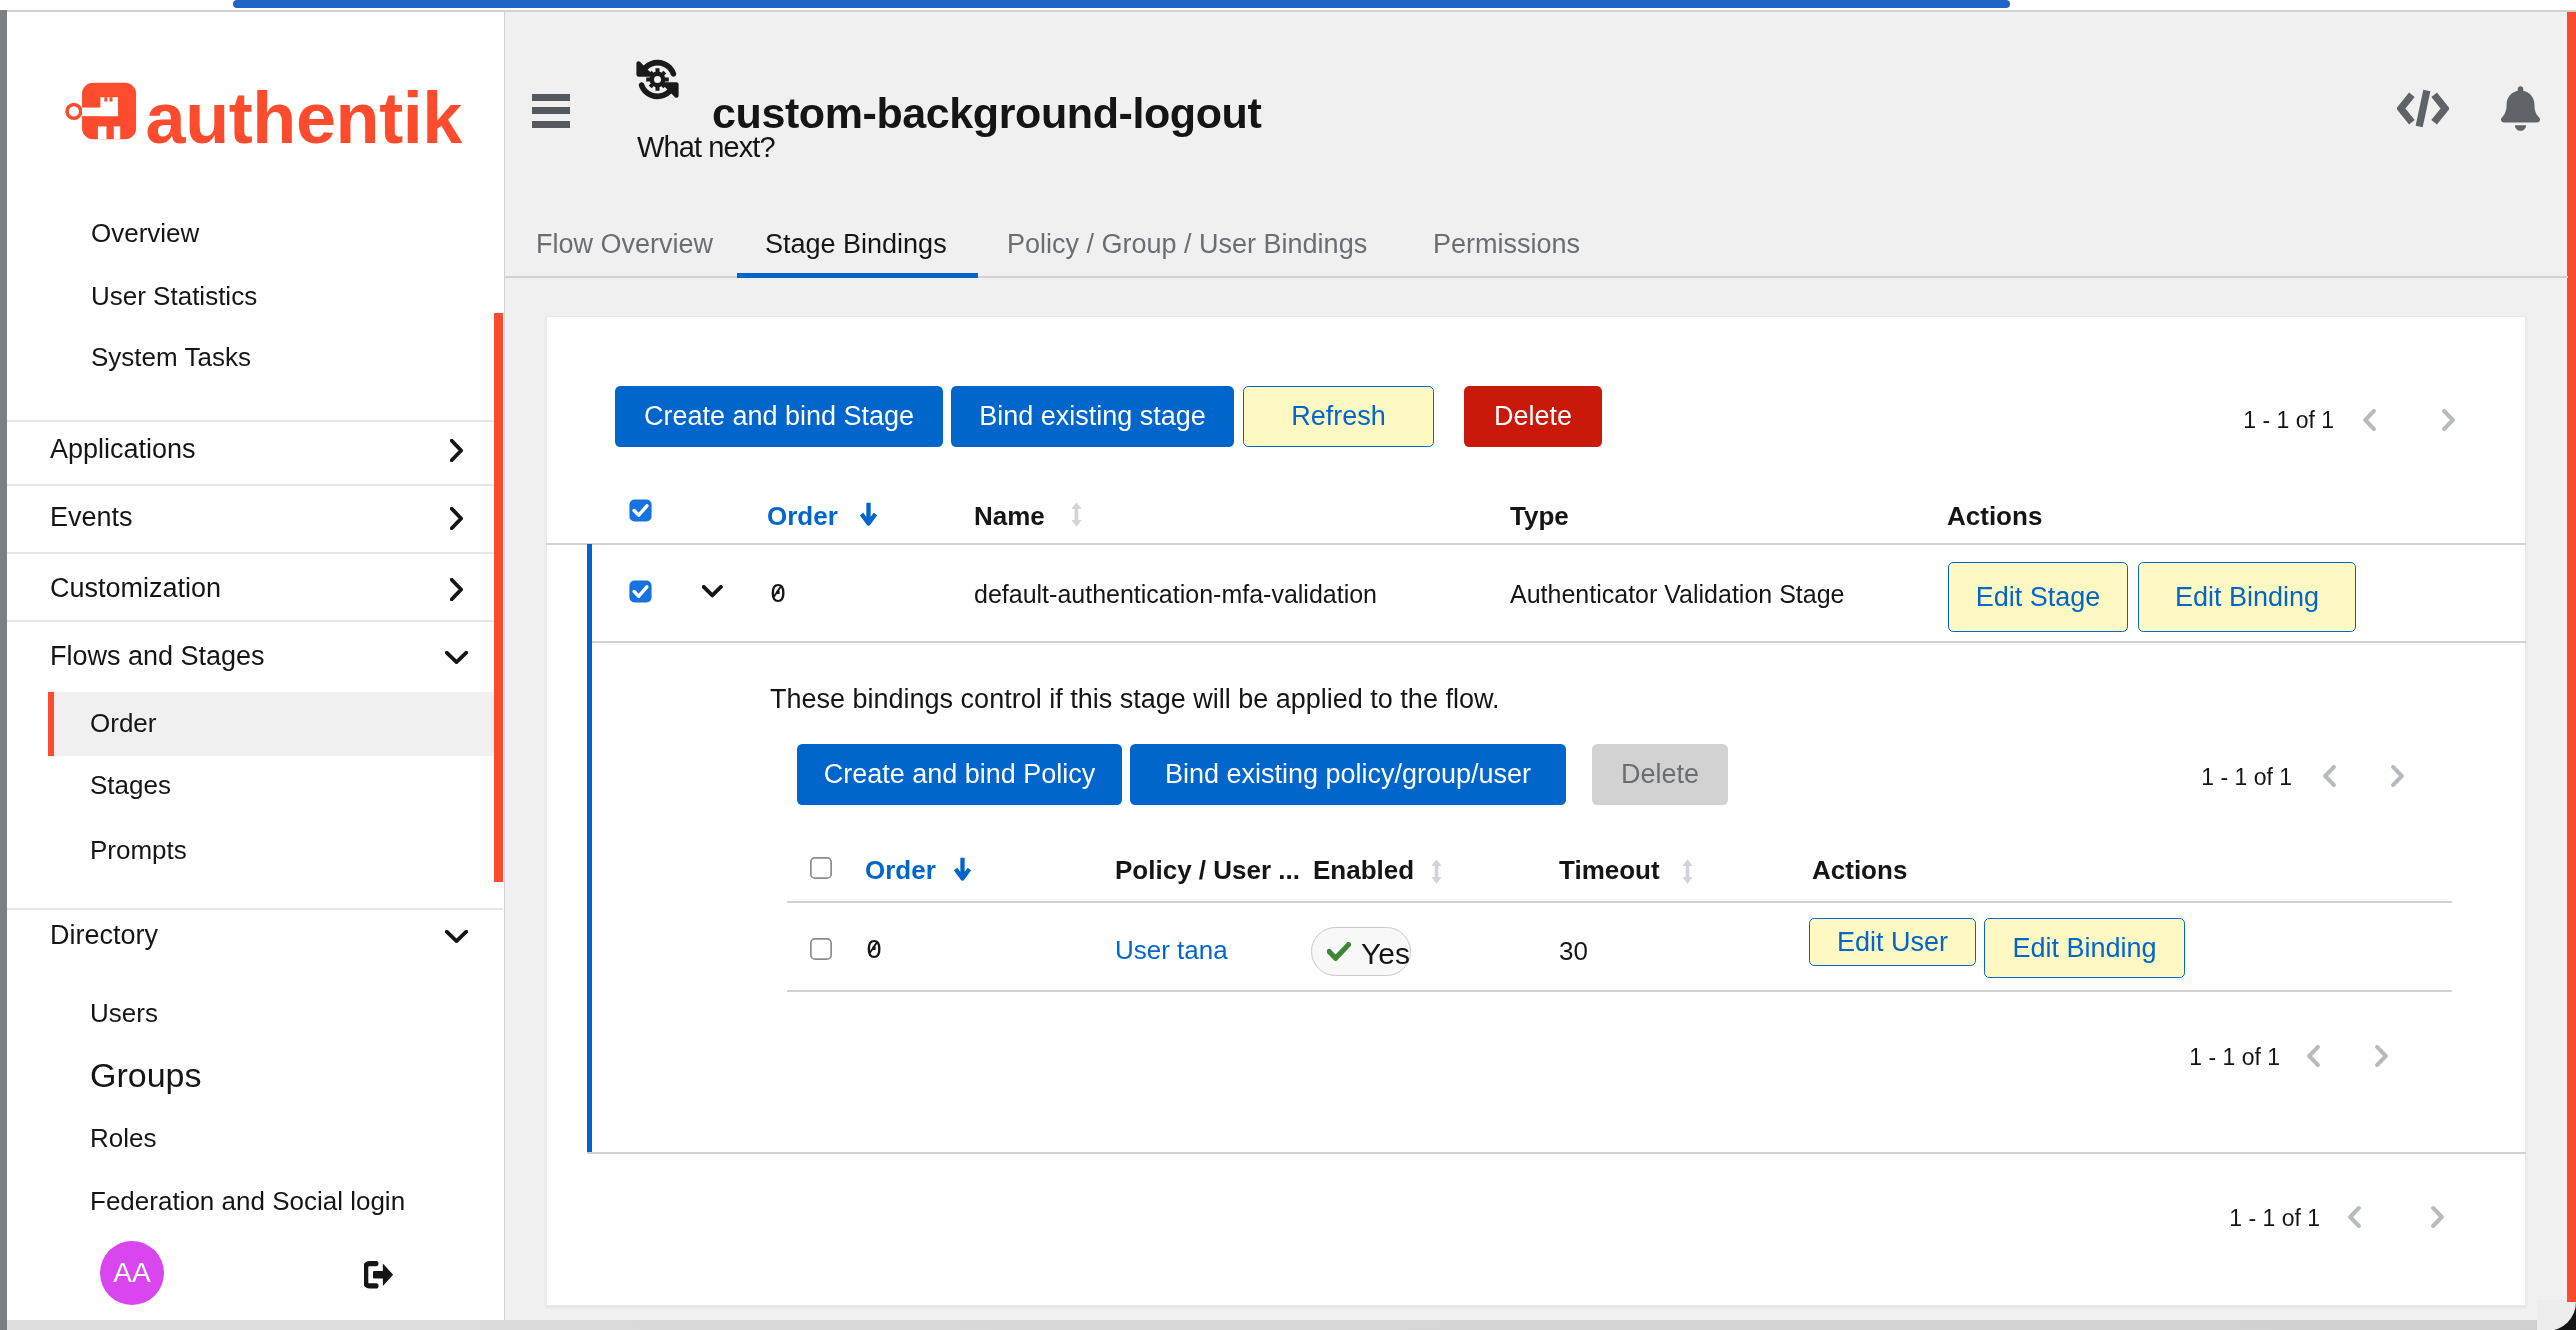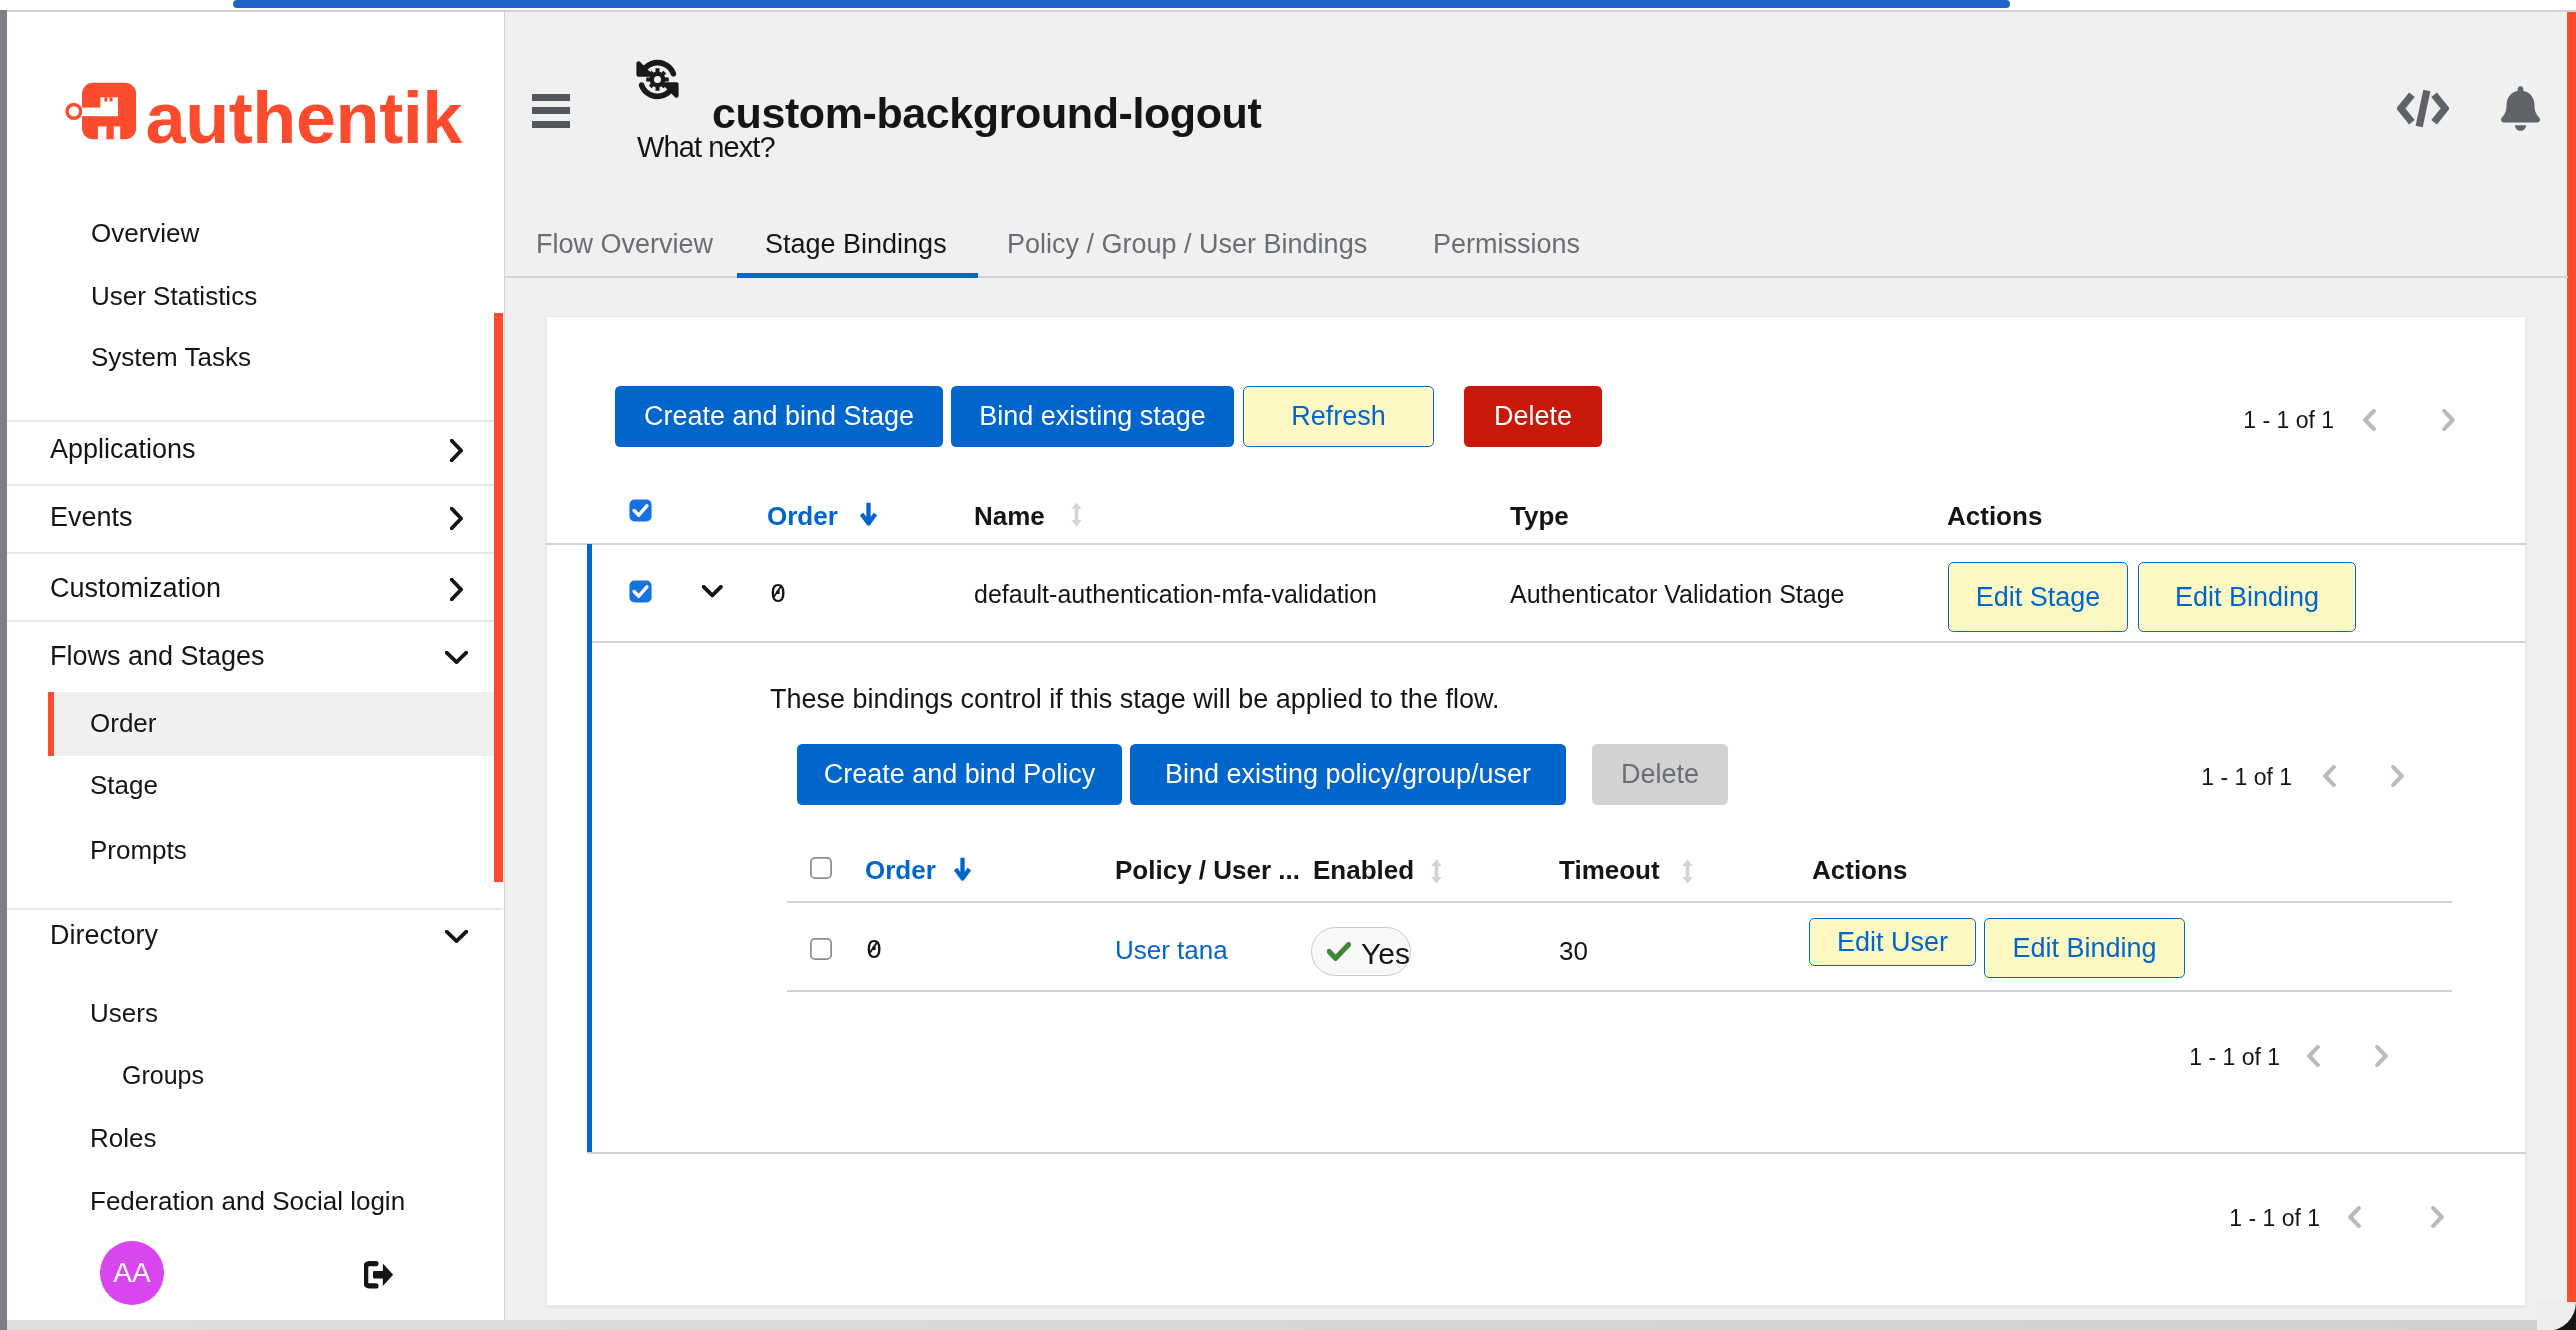--- a/index.html
+++ b/index.html
@@ -69,29 +69,29 @@
 <svg class="abs" style="left:450px;top:578px;" width="13.7" height="23" viewBox="0 0 16 27">
     <path d="M2 2 L13 13.5 L2 25" fill="none" stroke="#151515" stroke-width="4.5" stroke-linecap="round" stroke-linejoin="round"></path>
   </svg>
 <div class="abs" style="left:6.9px;top:620px;width:496px;height:1.7px;background:#e7e7e7;"></div>
 <div class="abs" style="left:50px;top:642px;font-size:27px;line-height:29px;">Flows and Stages</div>
 <svg class="abs" style="left:445px;top:651px;" width="23" height="13.7" viewBox="0 0 27 16">
     <path d="M2 2 L13.5 13 L25 2" fill="none" stroke="#151515" stroke-width="4.5" stroke-linecap="round" stroke-linejoin="round"></path>
   </svg>
 <div class="abs" style="left:48px;top:692px;width:455px;height:64px;background:#f0f0f0;border-left:6.9px solid #fd4b2d;"></div>
 <div class="abs" style="left:90px;top:709px;font-size:26px;line-height:29px;">Order</div>
-<div class="abs" style="left:90px;top:771px;font-size:26px;line-height:29px;">Stage</div>
+<div class="abs" style="left:90px;top:771px;font-size:26px;line-height:29px;">Stages</div>
 <div class="abs" style="left:90px;top:836px;font-size:26px;line-height:29px;">Prompts</div>
 <div class="abs" style="left:6.9px;top:908px;width:496px;height:1.7px;background:#e7e7e7;"></div>
 <div class="abs" style="left:50px;top:921px;font-size:27px;line-height:29px;">Directory</div>
 <svg class="abs" style="left:445px;top:930px;" width="23" height="13.7" viewBox="0 0 27 16">
     <path d="M2 2 L13.5 13 L25 2" fill="none" stroke="#151515" stroke-width="4.5" stroke-linecap="round" stroke-linejoin="round"></path>
   </svg>
 <div class="abs" style="left:90px;top:999px;font-size:26px;line-height:29px;">Users</div>
-<div class="abs" style="left:90px;top:1061px;font-size:25px;line-height:29px;margin-left:32px;">Groups</div>
+<div class="abs" style="left:90px;top:1061px;font-size:34px;line-height:29px;">Groups</div>
 <div class="abs" style="left:90px;top:1124px;font-size:26px;line-height:29px;">Roles</div>
 <div class="abs" style="left:90px;top:1187px;font-size:26px;line-height:29px;">Federation and Social login</div>
 
 <div class="abs" style="left:494px;top:313px;width:9.4px;height:569px;background:#fd4b2d;"></div>
 
 <div class="abs" style="left:100px;top:1241px;width:64px;height:64px;border-radius:50%;background:#d946ef;color:#fff;display:flex;align-items:center;justify-content:center;font-size:28px;">AA</div>
 <svg class="abs" style="left:364px;top:1261px;" width="30" height="27.5" viewBox="0 0 35 32">
   <path d="M14 3 h-8 a4 4 0 0 0 -4 4 v18 a4 4 0 0 0 4 4 h8" fill="none" stroke="#151515" stroke-width="6" stroke-linecap="round"></path>
   <path d="M12 11.5 h10 v-8.5 l12 13 -12 13 v-8.5 h-10 a1.5 1.5 0 0 1 -1.5 -1.5 v-6 a1.5 1.5 0 0 1 1.5 -1.5 z" fill="#151515"></path>
 </svg>

